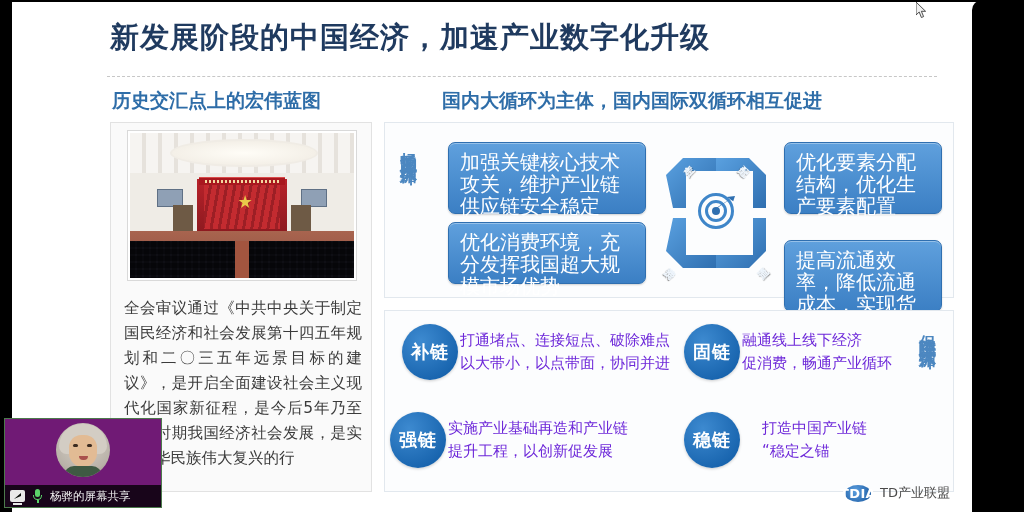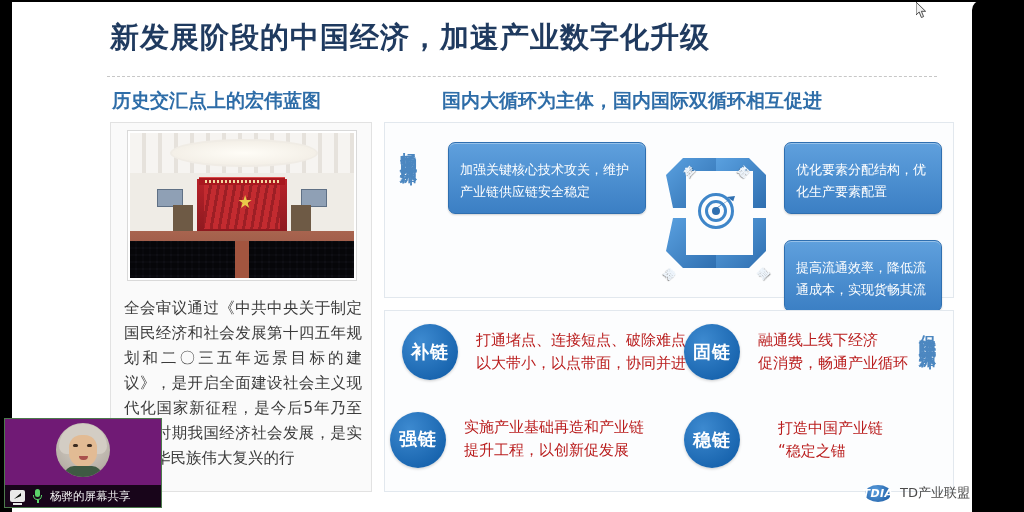--- a/index.html
+++ b/index.html
@@ -114,22 +114,22 @@
   }
   #vlabel-left  { left: 386px; top: 138px; height: 150px; }
   #vlabel-right { left: 905px; top: 322px; height: 162px; }
 
   .bluebox {
     position: absolute;
     background: linear-gradient(#5fa0dd, #3b7fc4);
     border-radius: 7px;
     border: 1px solid #2f6fb0;
     box-shadow: inset 0 1px 0 rgba(255,255,255,.35), 0 1px 2px rgba(0,0,0,.18);
-    color: #fff; font-size: 13px; line-height: 22px;
-    padding: 16px 11px; font-weight: 500;
+    color: #fff; font-size: 20px; line-height: 22px;
+    padding: 8px 11px; font-weight: 500;
   }
   #bb1 { left: 436px; top: 142px; width: 198px; height: 72px; }
   #bb2 { left: 436px; top: 222px; width: 198px; height: 62px; }
   #bb3 { left: 772px; top: 142px; width: 158px; height: 72px; }
   #bb4 { left: 772px; top: 222px; width: 158px; height: 72px; margin-top: 18px; }
 
   
   #cycle { position: absolute; left: 648px; top: 146px; width: 112px; height: 130px; }
   .cyc-arm {
     position: absolute; width: 50px; height: 50px;
@@ -165,44 +165,43 @@
 
   
   #panel-bottom {
     position: absolute; left: 372px; top: 310px;
     width: 570px; height: 182px;
     background: #fcfdfe; border: 1px solid #e2e8ee;
   }
   .chain-item { position: absolute; display: flex; align-items: center; }
   #ci0 { left: 390px; top: 324px; }
   #ci1 { left: 672px; top: 324px; }
-  #ci2 { left: 378px; top: 412px; font-family: Liberation Mono, monospace; }
+  #ci2 { left: 378px; top: 412px; }
   #ci3 { left: 672px; top: 412px; gap: 20px; }
   .chain-circle {
     width: 56px; height: 56px; border-radius: 50%;
     background: radial-gradient(circle at 34% 30%, #3d8ad0, #1763ad 78%);
     color: #fff; font-size: 18px; font-weight: bold; line-height: 20px;
     display: flex; flex-direction: column; align-items: center; justify-content: center;
     flex: 0 0 auto; letter-spacing: 1px;
     box-shadow: 0 1px 3px rgba(0,0,0,.2);
   }
   .chain-text {
-    margin-left: 18px; font-size: 15px; line-height: 23px; color: #b91c1c;
+    margin-left: 2px; font-size: 15px; line-height: 23px; color: #6d28d9;
     white-space: nowrap;
   }
 
   
   #footer-logo { position: absolute; left: 833px; top: 484px; display: flex; align-items: center; }
   #logo-mark {
     width: 26px; height: 17px; border-radius: 50%;
     background: radial-gradient(circle at 40% 35%, #5b9ede, #14539b);
-    color: #fff; font-size: 11px; font-weight: bold; font-style: italic;
+    color: #fff; font-size: 13px; font-weight: bold; 
     display: flex; align-items: center; justify-content: center;
     letter-spacing: .4px;
-    margin-left: 20px;
   }
   #logo-text { margin-left: 9px; font-size: 13px; color: #4a4a4a; white-space: nowrap; }
 
   
   #webcam {
     position: absolute; left: 4px; top: 418px; width: 158px; height: 90px;
     background: #701a75; border: 1px solid #4c7a4c;
   }
   #avatar {
     position: absolute; left: 50%; top: 4px; transform: translateX(-50%);
@@ -275,20 +274,21 @@
       <div class="ph-seats"></div>
       <div class="ph-aisle"></div>
     </div>
 
     <div id="left-text">全会审议通过《中共中央关于制定国民经济和社会发展第十四五年规划和二〇三五年远景目标的建议》，是开启全面建设社会主义现代化国家新征程，是今后5年乃至更长时期我国经济社会发展，是实现中华民族伟大复兴的行</div>
 
     <div id="panel-top"></div>
     <div class="vlabel" id="vlabel-left">畅通国内大循环</div>
 
     <div class="bluebox" id="bb1">加强关键核心技术攻关，维护产业链供应链安全稳定</div>
+    <div class="bluebox" id="bb2">优化消费环境，充分发挥我国超大规模市场优势</div>
     <div class="bluebox" id="bb3">优化要素分配结构，优化生产要素配置</div>
     <div class="bluebox" id="bb4">提高流通效率，降低流通成本，实现货畅其流</div>
 
     <div id="cycle">
       <div class="cyc-arm" id="arm-tl"></div>
       <div class="cyc-arm" id="arm-tr"></div>
       <div class="cyc-arm" id="arm-bl"></div>
       <div class="cyc-arm" id="arm-br"></div>
       <div class="cyc-txt" id="ct-tl">生产</div>
       <div class="cyc-txt" id="ct-tr">分配</div>

